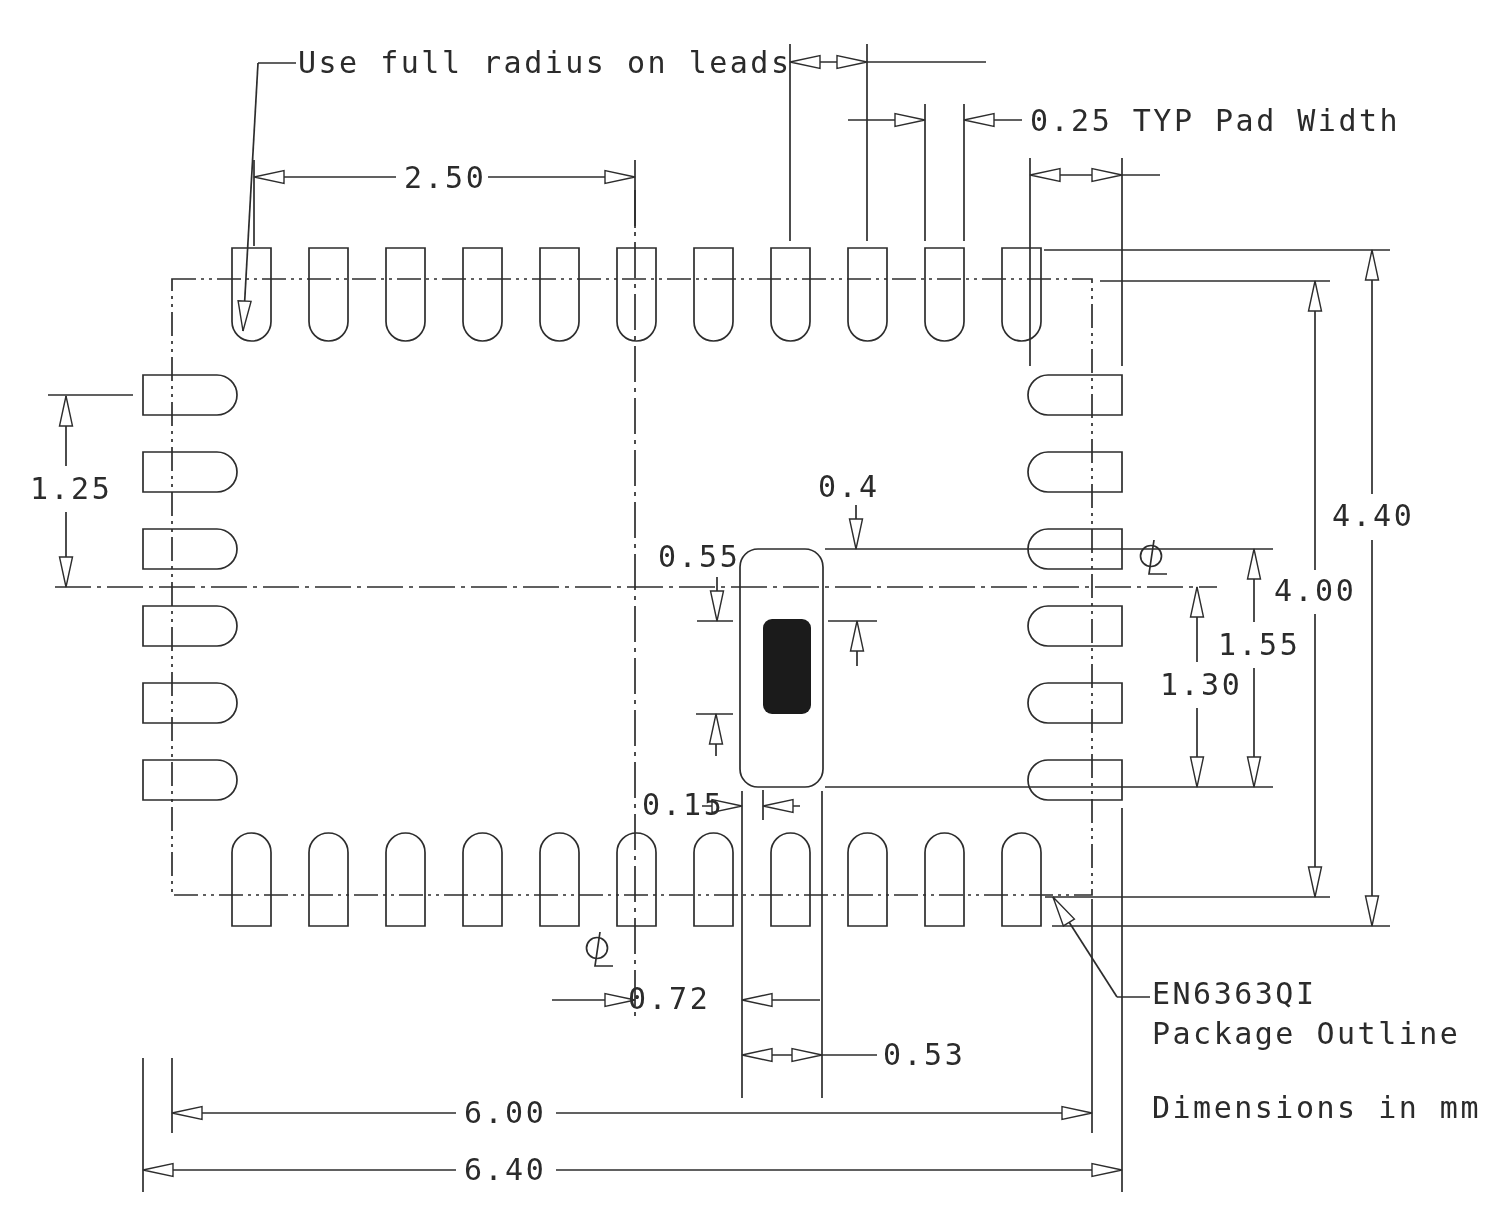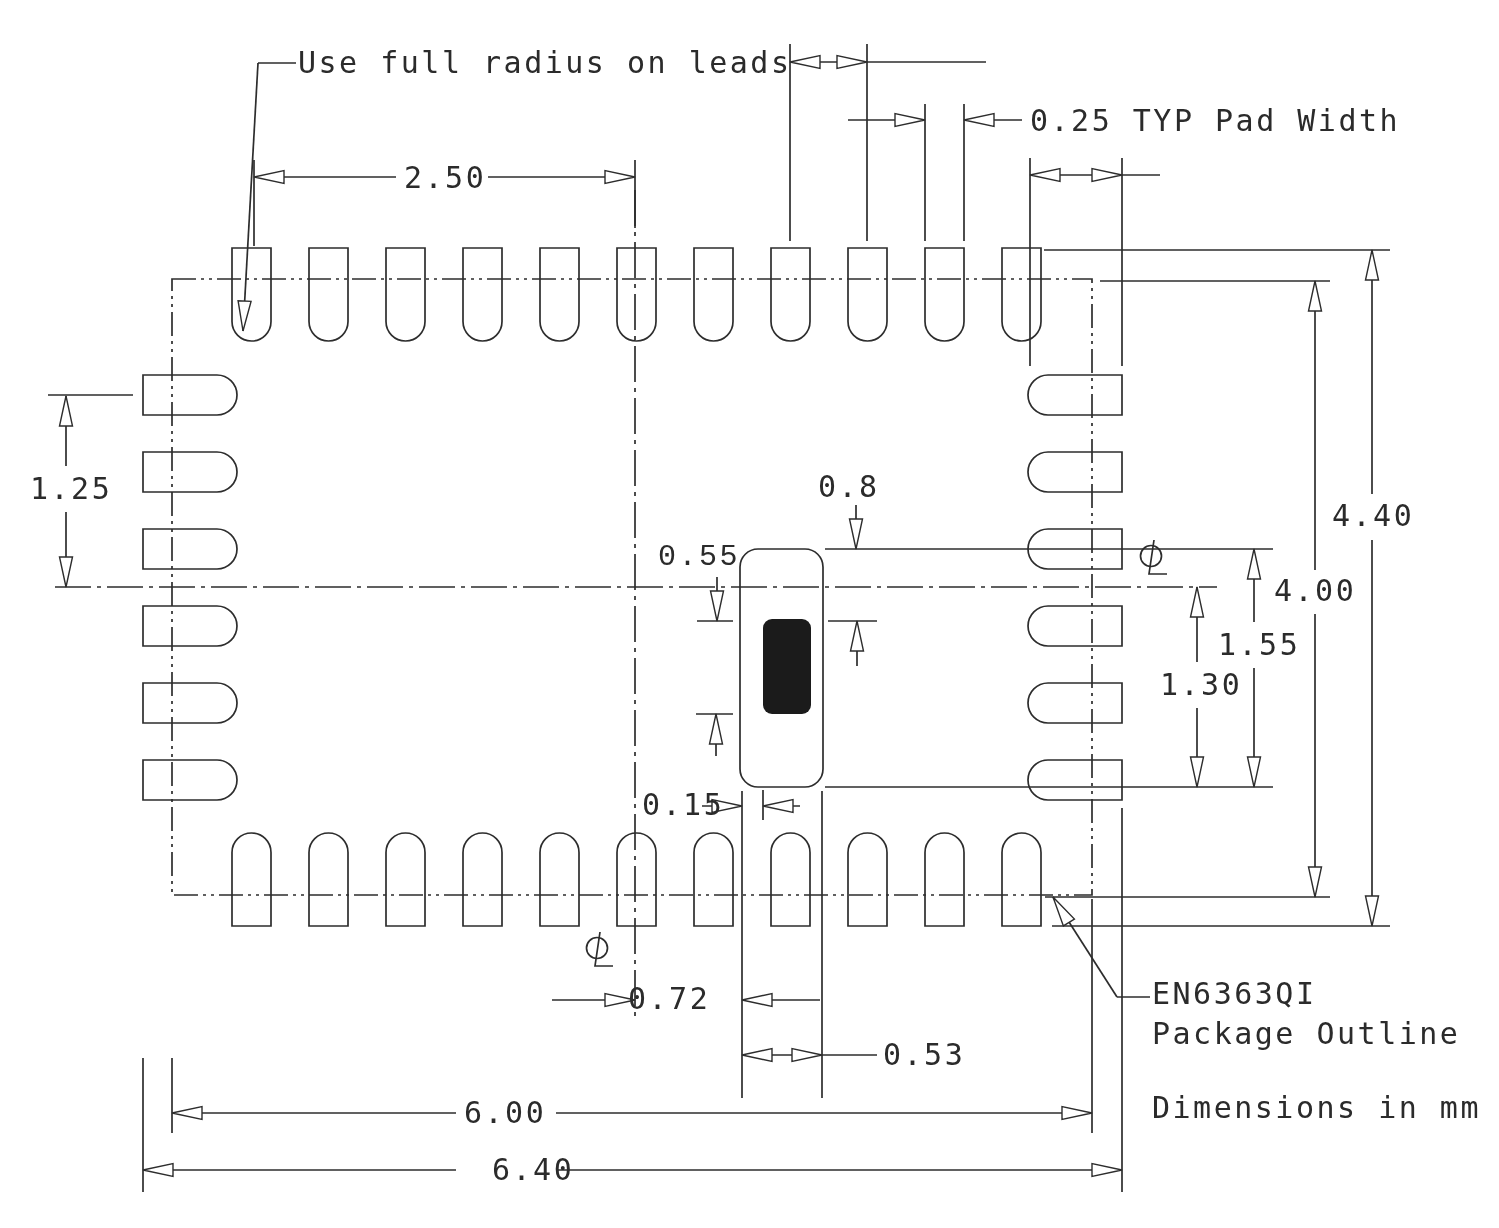--- a/index.html
+++ b/index.html
@@ -176,24 +176,24 @@
   </svg>
 
   <div class="lbl" style="left:298px; top:46px;">Use full radius on leads</div>
   <div class="lbl" style="left:1030px; top:104px;">0.25 TYP Pad Width</div>
   <div class="lbl" style="left:404px; top:161px;text-align:center;">2.50</div>
   <div class="lbl" style="left:30px; top:472px;">1.25</div>
   <div class="lbl" style="left:1332px; top:499px;">4.40</div>
   <div class="lbl" style="left:1274px; top:574px;">4.00</div>
   <div class="lbl" style="left:1218px; top:628px;">1.55</div>
   <div class="lbl" style="left:1160px; top:668px;">1.30</div>
-  <div class="lbl" style="left:818px; top:470px;">0.8</div>
-  <div class="lbl" style="left:658px; top:540px;font-family:Liberation Mono, monospace;">0.55</div>
+  <div class="lbl" style="left:818px; top:470px;">0.4</div>
+  <div class="lbl" style="left:658px; top:540px;">0.55</div>
   <div class="lbl" style="left:642px; top:788px;">0.15</div>
   <div class="lbl" style="left:628px; top:982px;">0.72</div>
   <div class="lbl" style="left:883px; top:1038px;">0.53</div>
   <div class="lbl" style="left:464px; top:1096px;">6.00</div>
-  <div class="lbl" style="left:492px; top:1153px;text-align:center;">6.40</div>
+  <div class="lbl" style="left:464px; top:1153px;text-align:center;">6.40</div>
   <div class="lbl" style="left:1152px; top:977px;">EN6363QI</div>
   <div class="lbl" style="left:1152px; top:1017px;">Package Outline</div>
   <div class="lbl" style="left:1152px; top:1091px;">Dimensions in mm</div>
 
 </div>
 
 </body></html>

